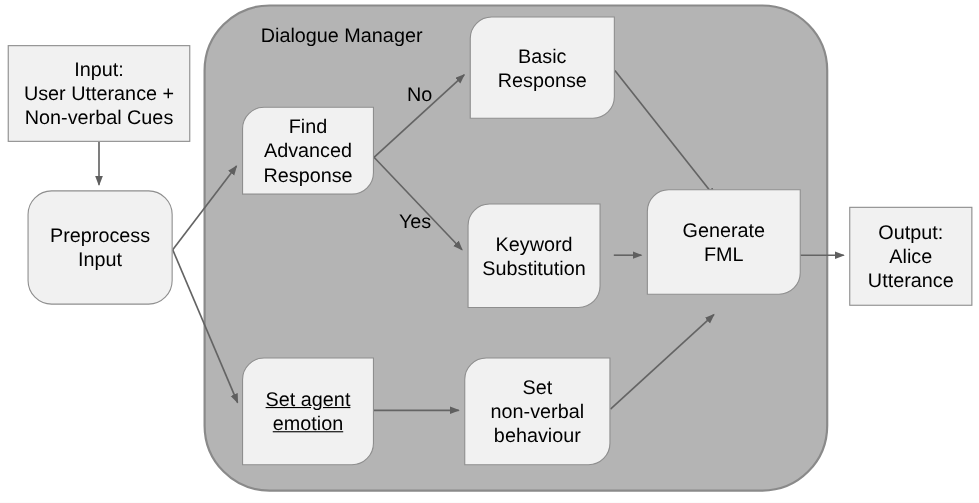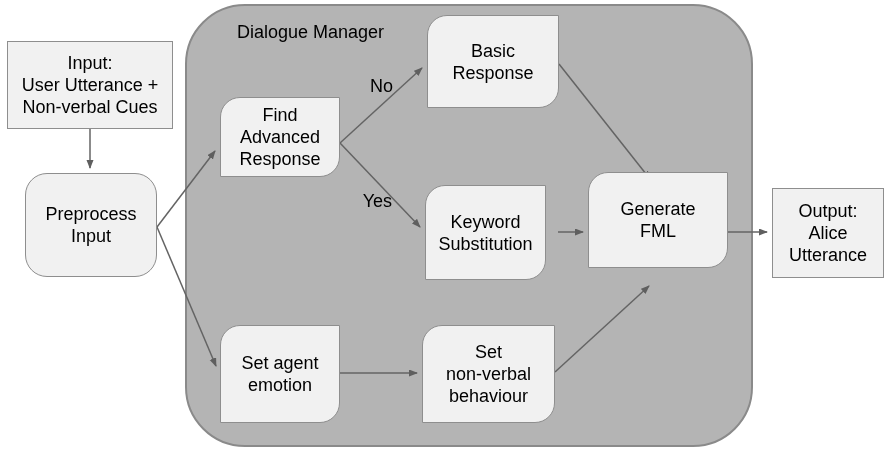--- a/index.html
+++ b/index.html
@@ -43,21 +43,21 @@
   .node.alt { border-radius: 20px 0 20px 0; }
   .node.round { border-radius: 22px; }
   .node.square { border-radius: 0; }
 
   #n-input        { left: 7px;   top: 41px;  width: 166px; height: 88px; }
   #n-preprocess   { left: 25px;  top: 173px; width: 132px; height: 104px; }
   #n-find-adv     { left: 220px; top: 97px;  width: 120px; height: 80px; }
   #n-basic        { left: 427px; top: 15px;  width: 132px; height: 93px; text-align: center; }
   #n-keyword      { left: 425px; top: 185px; width: 121px; height: 95px; }
   #n-genfml       { left: 588px; top: 172px; width: 140px; height: 96px; }
-  #n-setemotion   { left: 220px; top: 325px; width: 120px; height: 98px; }
+  #n-setemotion   { left: 220px; top: 325px; width: 120px; height: 98px; text-decoration: underline; }
   #n-setnonverbal { left: 422px; top: 325px; width: 133px; height: 98px; text-align: right; }
   #n-output       { left: 772px; top: 188px; width: 112px; height: 90px; }
 
   .edge-label {
     position: absolute;
     font-size: 18px;
     text-align: right;
     white-space: nowrap;
   }
   #lbl-no  { left: 357px; top: 76px;  width: 36px; }

